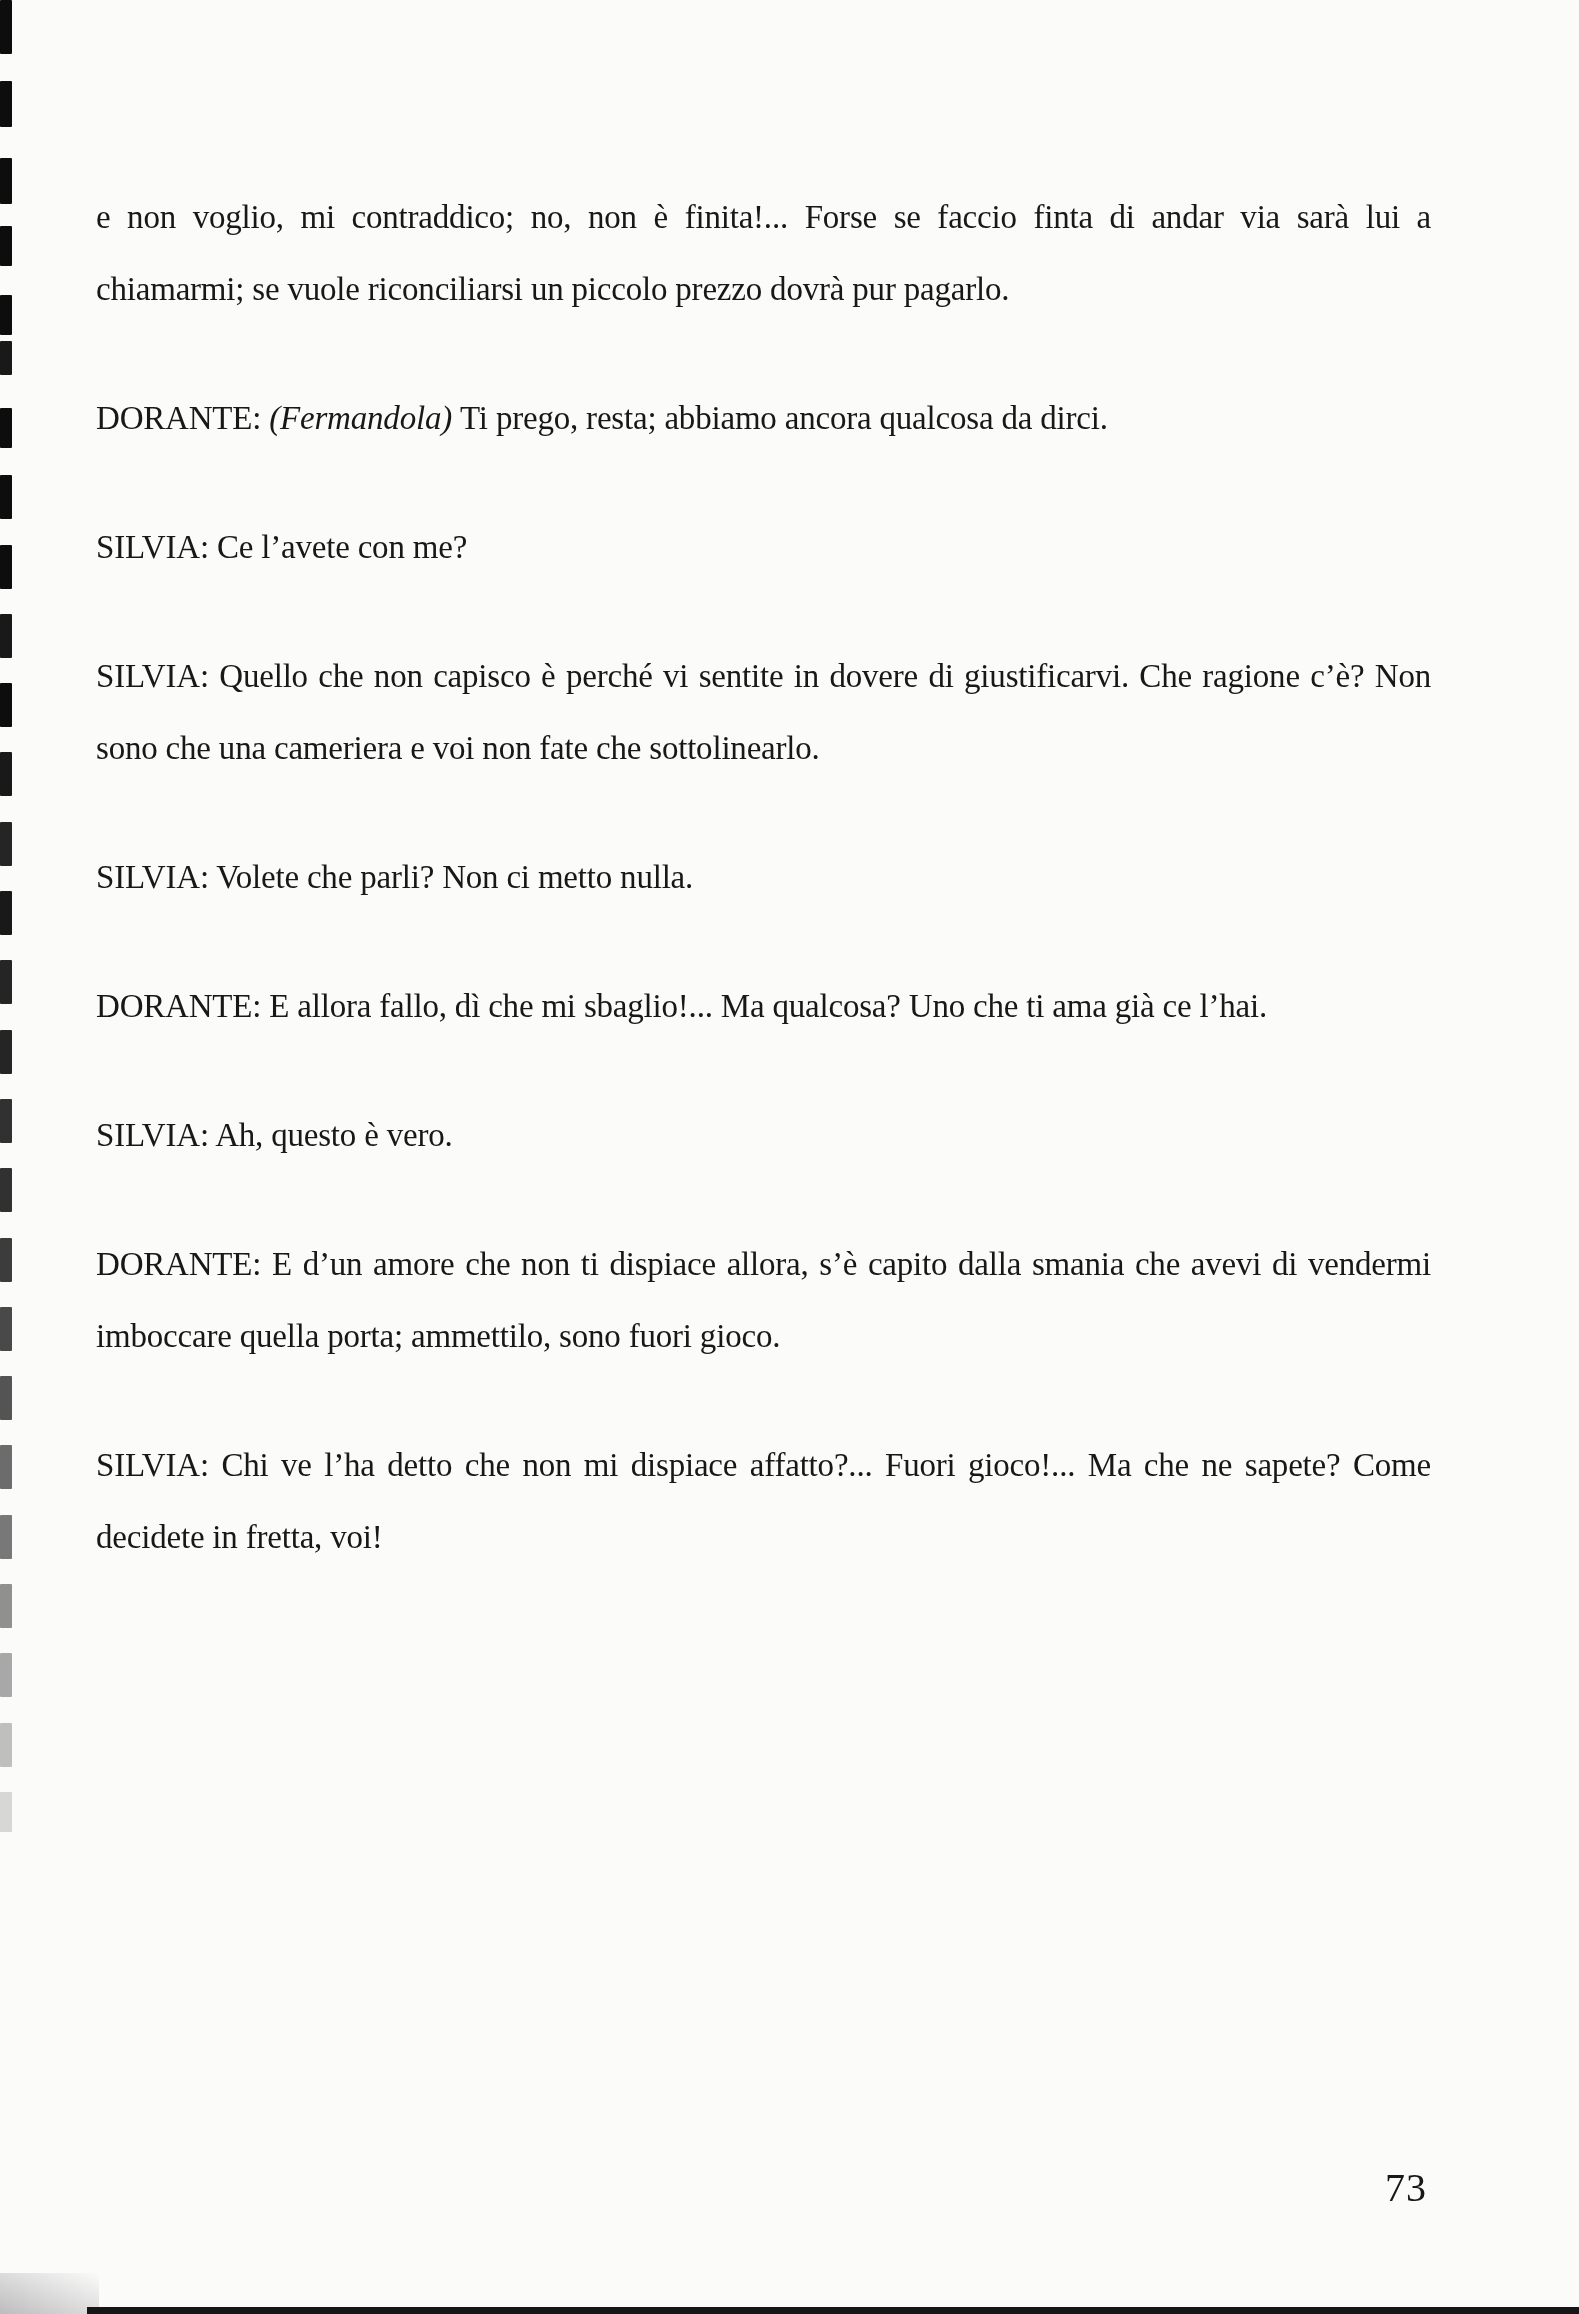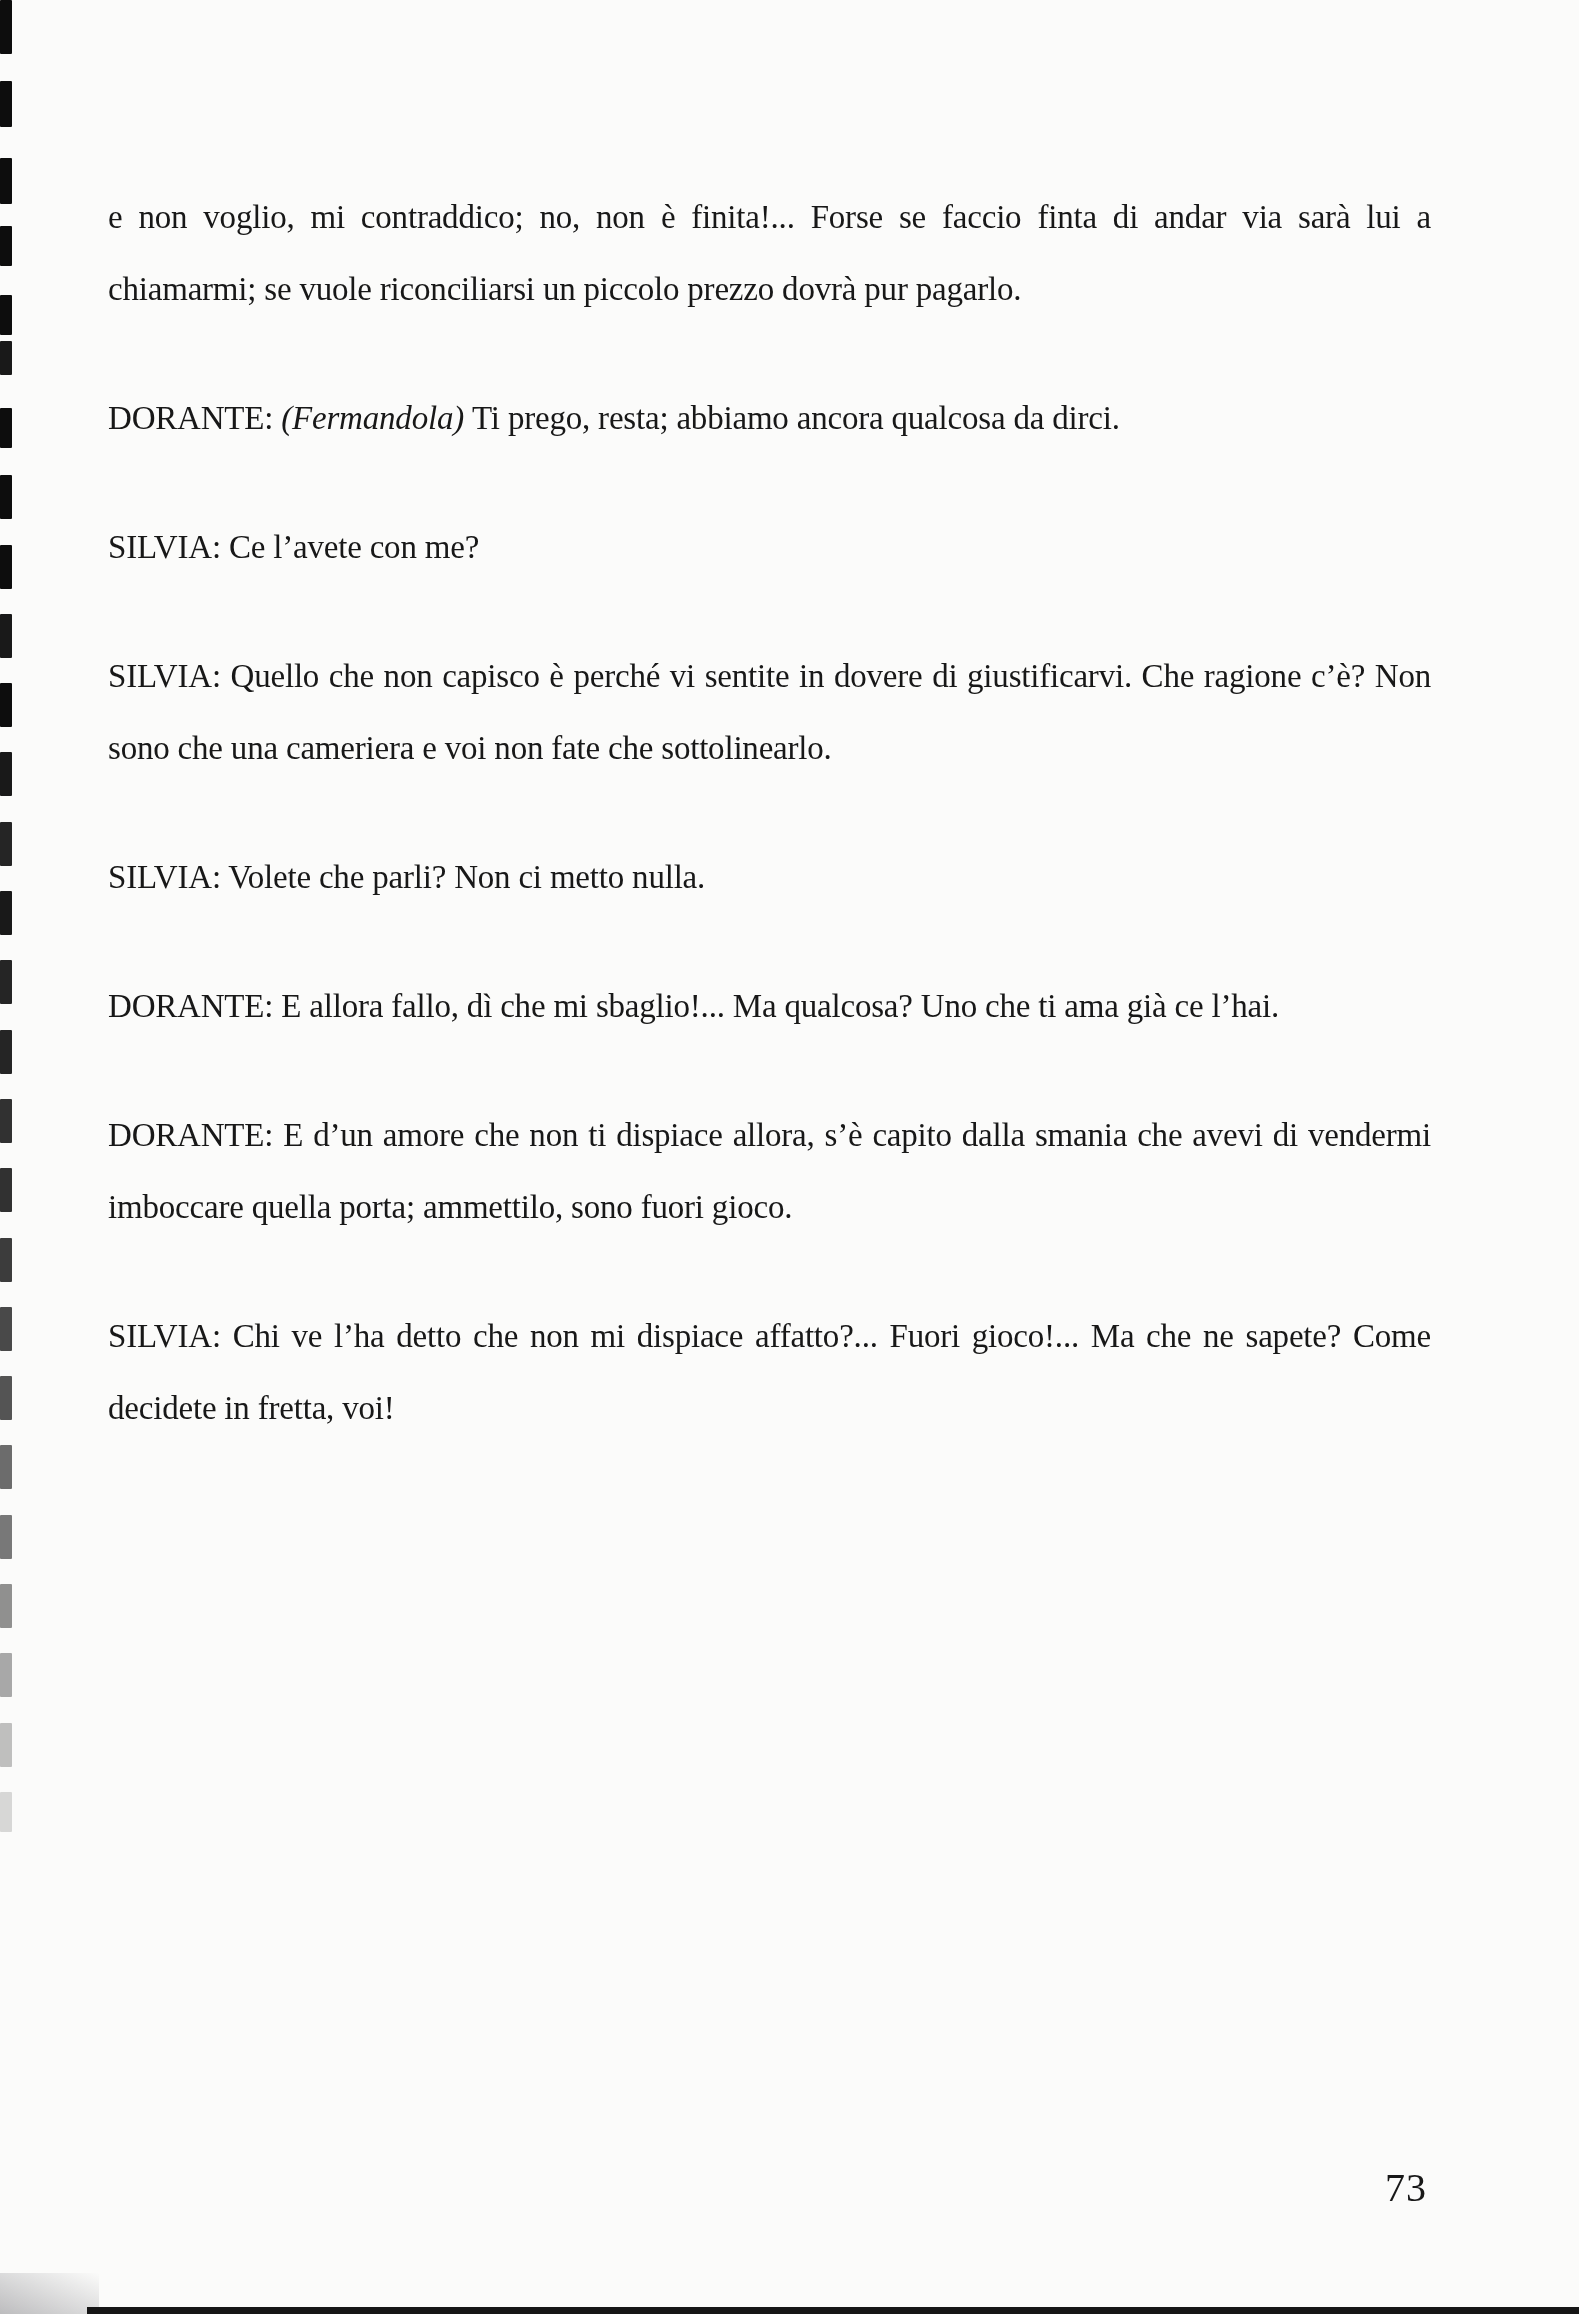--- a/index.html
+++ b/index.html
@@ -14,21 +14,21 @@
   .page { position: absolute; inset: 0; }
   .text-block {
     position: absolute;
     left: 96px; top: 181px;
     width: 1335px;
     font-size: 33px;
     line-height: 72px;
     letter-spacing: -0.2px;
     text-align: justify;
   }
-  .para { margin: 0 0 57px 12px; }
+  .para { margin: 0 0 57px 0; }
   .para:last-child { margin-bottom: 0; }
   .stage-direction { font-style: italic; }
   .binding-marks { position: absolute; left: 0; top: 0; width: 20px; height: 100%; }
   .binding-mark {
     position: absolute; left: 0;
     width: 12px; height: 46px;
     background: #0d0d0d;
     border-radius: 1px;
   }
   .page-number {
@@ -85,20 +85,21 @@
       <div class="binding-mark" style="top: 1792px; height: 40px; opacity: 0.15; background: rgb(13, 13, 13);"></div>
     </div>
 
   <div class="text-block">
       <p class="para"><span>e non voglio, mi contraddico; no, non è finita!... Forse se faccio finta di andar via sarà lui a chiamarmi; se vuole riconciliarsi un piccolo prezzo dovrà pur pagarlo.</span></p>
       <p class="para"><span>DORANTE: </span><span class="stage-direction">(Fermandola) </span><span>Ti prego, resta; abbiamo ancora qualcosa da dirci.</span></p>
       <p class="para"><span>SILVIA: </span><span>Ce l’avete con me?</span></p>
       <p class="para"><span>SILVIA: </span><span>Quello che non capisco è perché vi sentite in dovere di giustificarvi. Che ragione c’è? Non sono che una cameriera e voi non fate che sottolinearlo.</span></p>
       <p class="para"><span>SILVIA: </span><span>Volete che parli? Non ci metto nulla.</span></p>
       <p class="para"><span>DORANTE: </span><span>E allora fallo, dì che mi sbaglio!... Ma qualcosa? Uno che ti ama già ce l’hai.</span></p>
+      <p class="para"><span>SILVIA: </span><span>Ah, questo è vero.</span></p>
       <p class="para"><span>DORANTE: </span><span>E d’un amore che non ti dispiace allora, s’è capito dalla smania che avevi di vendermi imboccare quella porta; ammettilo, sono fuori gioco.</span></p>
       <p class="para"><span>SILVIA: </span><span>Chi ve l’ha detto che non mi dispiace affatto?... Fuori gioco!... Ma che ne sapete? Come decidete in fretta, voi!</span></p>
     </div>
 
   <div class="page-number">73</div>
 
   <div class="corner-smudge"></div>
   <div class="bottom-edge-bar"></div>
 
 </div>

